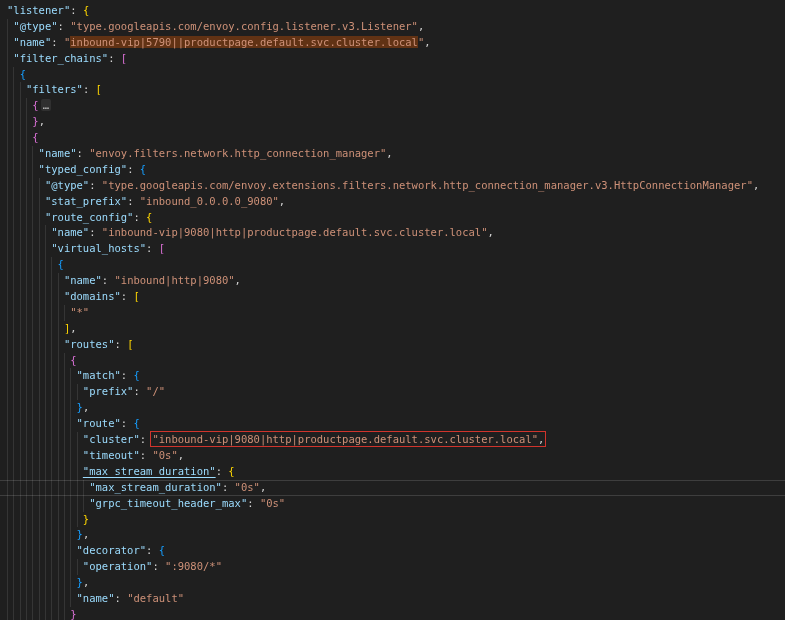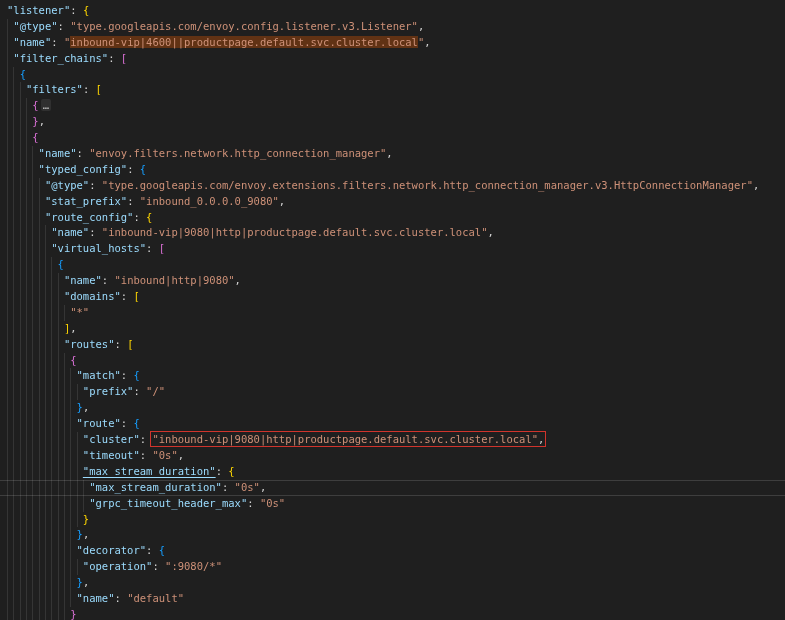--- a/index.html
+++ b/index.html
@@ -58,21 +58,21 @@
     outline: 1px solid var(--c-red, #d0342c);
     outline-offset: 1px;
   }
 </style>
 </head>
 <body>
 
 <div class="editor" id="editor">
     <div class="line"><span class="ind"></span><span class="tk-key">"listener"</span><span class="tk-punc">: </span><span class="tk-b0">{</span></div>
     <div class="line"><span class="guide" style="left: calc(0ch + 7px);"></span><span class="ind"> </span><span class="tk-key">"@type"</span><span class="tk-punc">: </span><span class="tk-str">"type.googleapis.com/envoy.config.listener.v3.Listener"</span><span class="tk-punc">,</span></div>
-    <div class="line"><span class="guide" style="left: calc(0ch + 7px);"></span><span class="ind"> </span><span class="tk-key">"name"</span><span class="tk-punc">: </span><span class="tk-str">"</span><span class="tk-str tk-hl">inbound-vip|4600||productpage.default.svc.cluster.local</span><span class="tk-str">"</span><span class="tk-punc">,</span></div>
+    <div class="line"><span class="guide" style="left: calc(0ch + 7px);"></span><span class="ind"> </span><span class="tk-key">"name"</span><span class="tk-punc">: </span><span class="tk-str">"</span><span class="tk-str tk-hl">inbound-vip|5790||productpage.default.svc.cluster.local</span><span class="tk-str">"</span><span class="tk-punc">,</span></div>
     <div class="line"><span class="guide" style="left: calc(0ch + 7px);"></span><span class="ind"> </span><span class="tk-key">"filter_chains"</span><span class="tk-punc">: </span><span class="tk-b1">[</span></div>
     <div class="line"><span class="guide" style="left: calc(0ch + 7px);"></span><span class="guide" style="left: calc(1ch + 7px);"></span><span class="ind">  </span><span class="tk-b2">{</span></div>
     <div class="line"><span class="guide" style="left: calc(0ch + 7px);"></span><span class="guide" style="left: calc(1ch + 7px);"></span><span class="guide" style="left: calc(2ch + 7px);"></span><span class="ind">   </span><span class="tk-key">"filters"</span><span class="tk-punc">: </span><span class="tk-b0">[</span></div>
     <div class="line"><span class="guide" style="left: calc(0ch + 7px);"></span><span class="guide" style="left: calc(1ch + 7px);"></span><span class="guide" style="left: calc(2ch + 7px);"></span><span class="guide" style="left: calc(3ch + 7px);"></span><span class="ind">    </span><span class="tk-b1">{</span><span class="tk-fold">…</span></div>
     <div class="line"><span class="guide" style="left: calc(0ch + 7px);"></span><span class="guide" style="left: calc(1ch + 7px);"></span><span class="guide" style="left: calc(2ch + 7px);"></span><span class="guide" style="left: calc(3ch + 7px);"></span><span class="ind">    </span><span class="tk-b1">}</span><span class="tk-punc">,</span></div>
     <div class="line"><span class="guide" style="left: calc(0ch + 7px);"></span><span class="guide" style="left: calc(1ch + 7px);"></span><span class="guide" style="left: calc(2ch + 7px);"></span><span class="guide" style="left: calc(3ch + 7px);"></span><span class="ind">    </span><span class="tk-b1">{</span></div>
     <div class="line"><span class="guide" style="left: calc(0ch + 7px);"></span><span class="guide" style="left: calc(1ch + 7px);"></span><span class="guide" style="left: calc(2ch + 7px);"></span><span class="guide" style="left: calc(3ch + 7px);"></span><span class="guide" style="left: calc(4ch + 7px);"></span><span class="ind">     </span><span class="tk-key">"name"</span><span class="tk-punc">: </span><span class="tk-str">"envoy.filters.network.http_connection_manager"</span><span class="tk-punc">,</span></div>
     <div class="line"><span class="guide" style="left: calc(0ch + 7px);"></span><span class="guide" style="left: calc(1ch + 7px);"></span><span class="guide" style="left: calc(2ch + 7px);"></span><span class="guide" style="left: calc(3ch + 7px);"></span><span class="guide" style="left: calc(4ch + 7px);"></span><span class="ind">     </span><span class="tk-key">"typed_config"</span><span class="tk-punc">: </span><span class="tk-b2">{</span></div>
     <div class="line"><span class="guide" style="left: calc(0ch + 7px);"></span><span class="guide" style="left: calc(1ch + 7px);"></span><span class="guide" style="left: calc(2ch + 7px);"></span><span class="guide" style="left: calc(3ch + 7px);"></span><span class="guide" style="left: calc(4ch + 7px);"></span><span class="guide" style="left: calc(5ch + 7px);"></span><span class="ind">      </span><span class="tk-key">"@type"</span><span class="tk-punc">: </span><span class="tk-str">"type.googleapis.com/envoy.extensions.filters.network.http_connection_manager.v3.HttpConnectionManager"</span><span class="tk-punc">,</span></div>
     <div class="line"><span class="guide" style="left: calc(0ch + 7px);"></span><span class="guide" style="left: calc(1ch + 7px);"></span><span class="guide" style="left: calc(2ch + 7px);"></span><span class="guide" style="left: calc(3ch + 7px);"></span><span class="guide" style="left: calc(4ch + 7px);"></span><span class="guide" style="left: calc(5ch + 7px);"></span><span class="ind">      </span><span class="tk-key">"stat_prefix"</span><span class="tk-punc">: </span><span class="tk-str">"inbound_0.0.0.0_9080"</span><span class="tk-punc">,</span></div>

